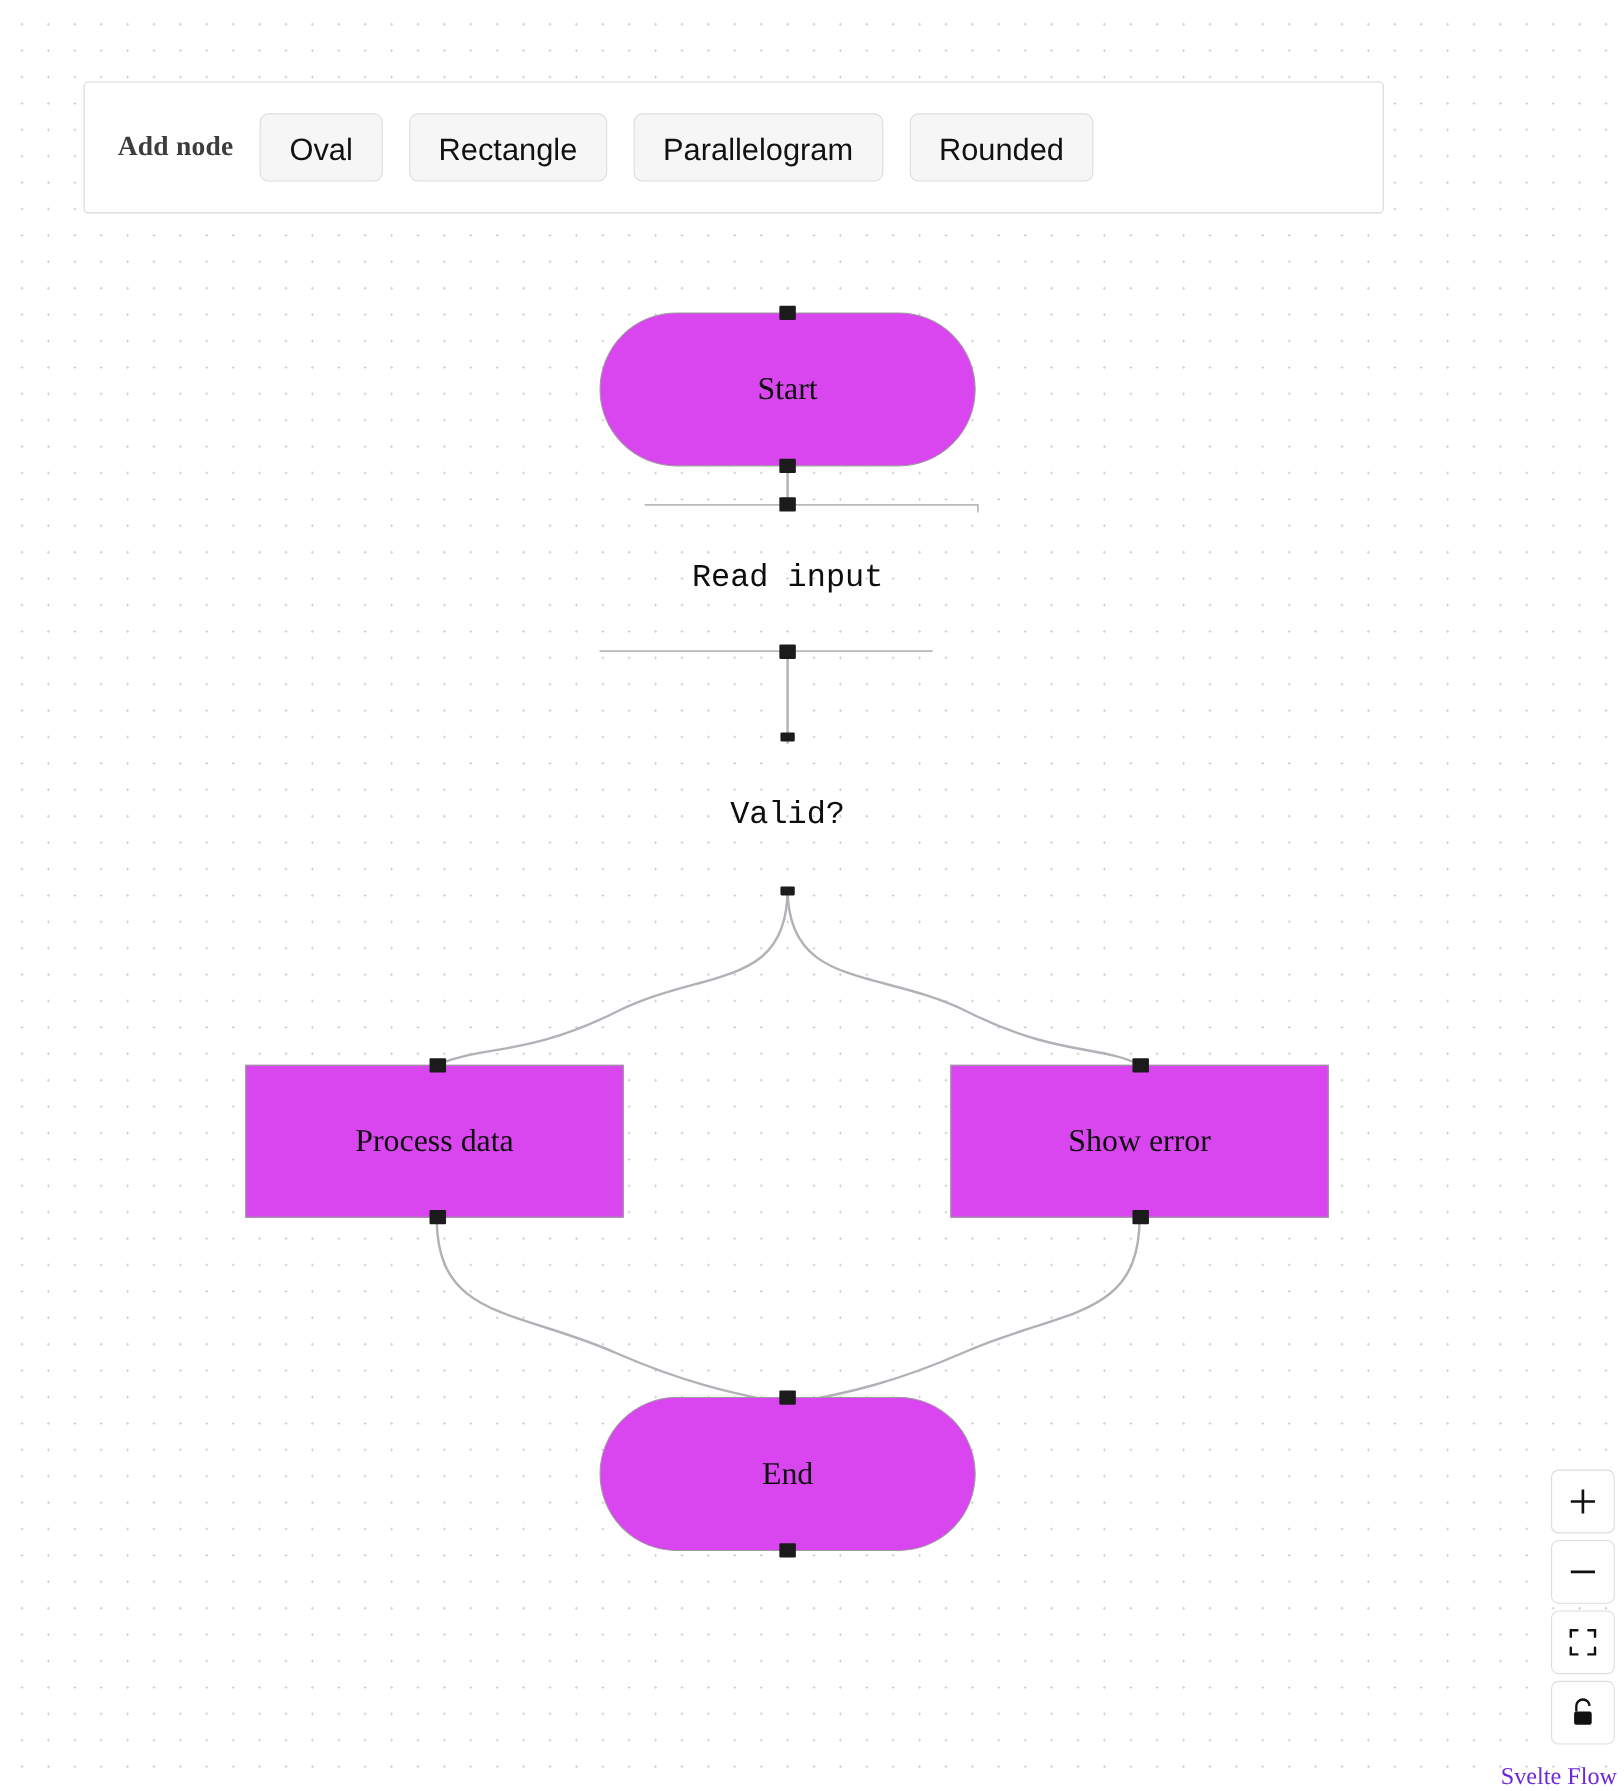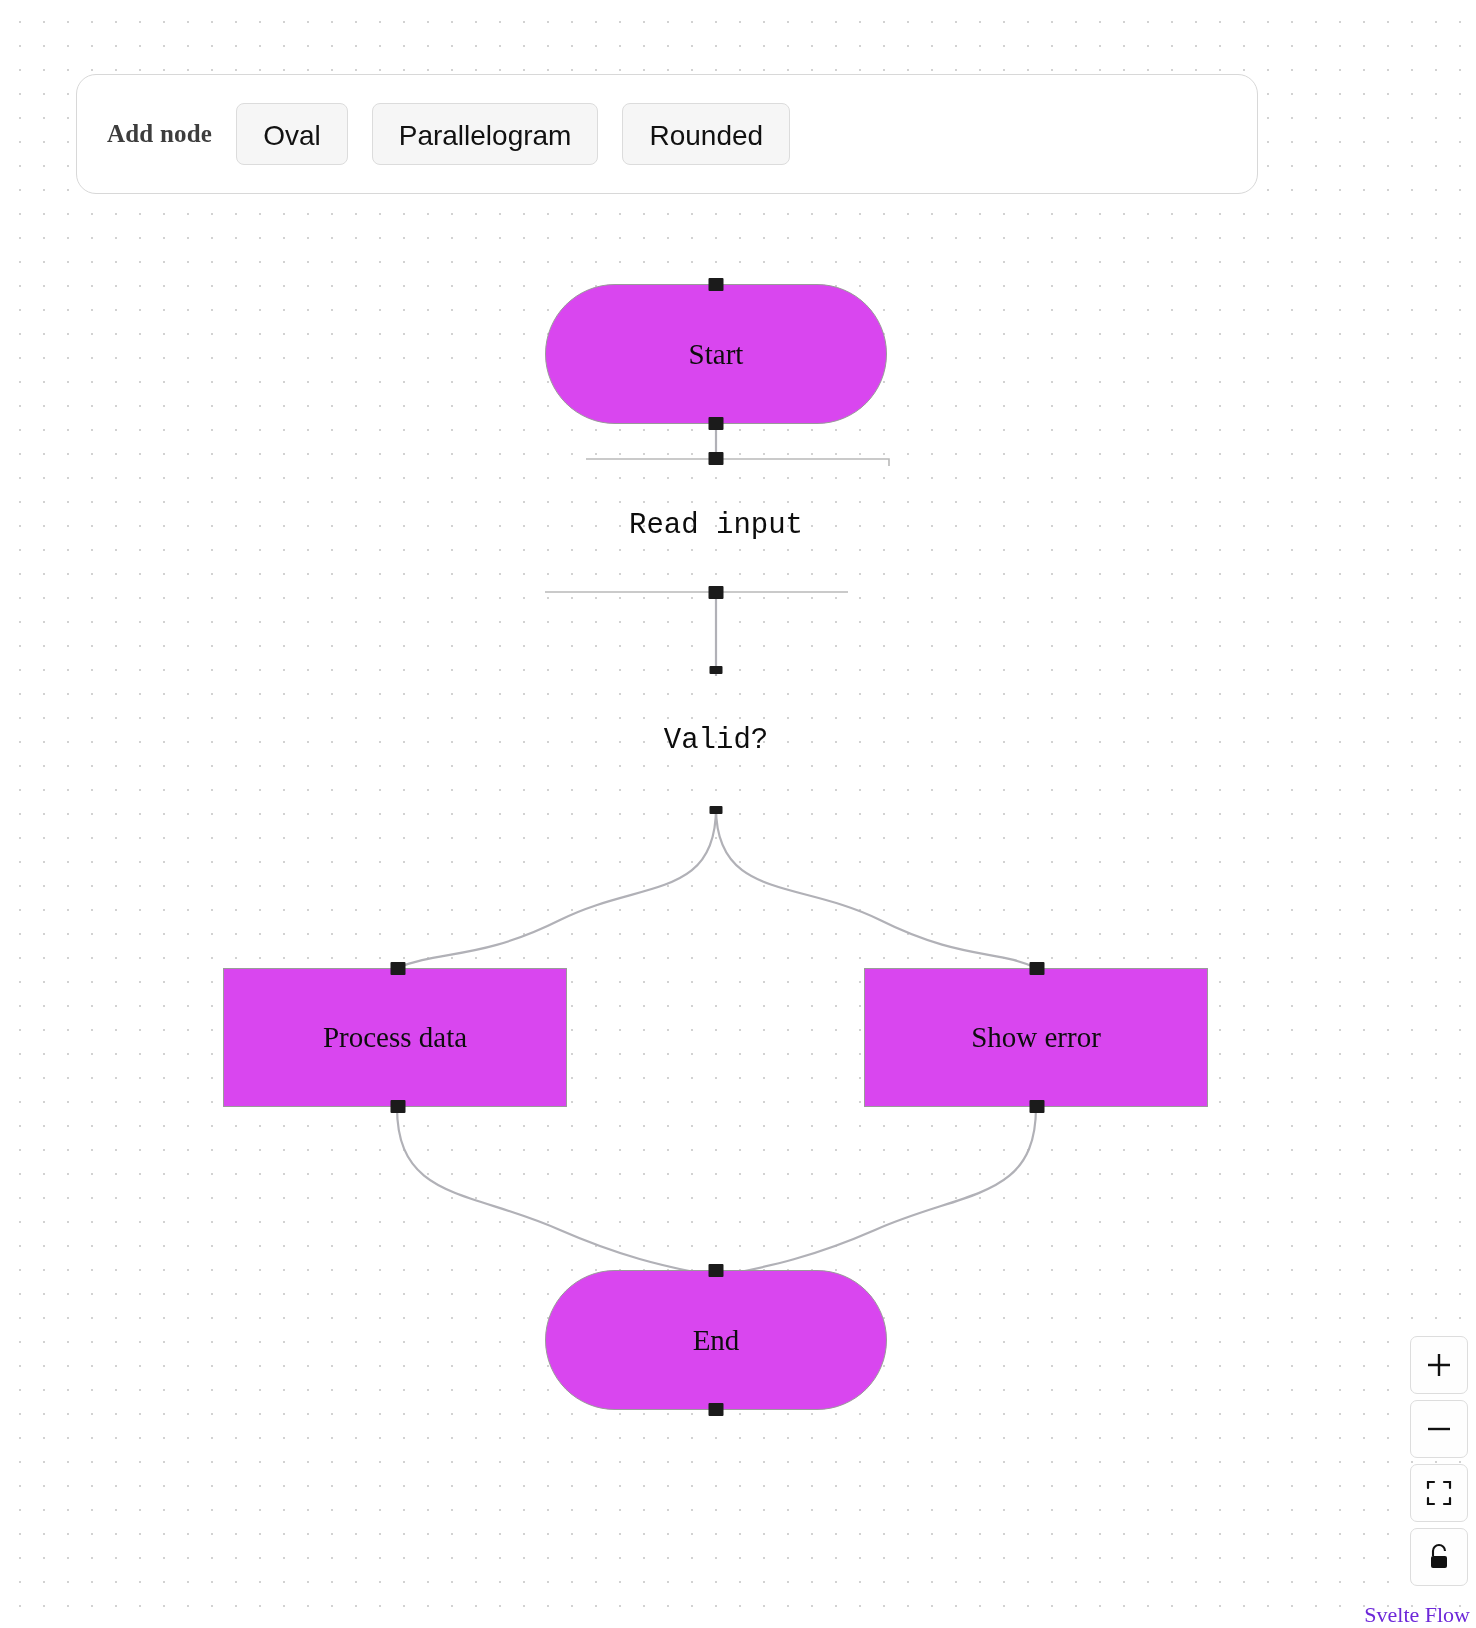--- a/index.html
+++ b/index.html
@@ -28,21 +28,21 @@
   
   #toolbar {
     position: absolute;
     left: 76px;
     top: 74px;
     width: 1182px;
     height: 120px;
     box-sizing: border-box;
     background: #ffffff;
     border: 1px solid #d8d8d8;
-    border-radius: 20px;
+    border-radius: 4px;
     display: flex;
     align-items: center;
     padding: 0 30px;
     gap: 24px;
   }
   #toolbar .tb-label {
     font-family: "Liberation Serif", serif;
     font-weight: bold;
     font-size: 25px;
     color: #3d3d3d;
@@ -147,20 +147,21 @@
   }
 </style>
 </head>
 <body>
 
 <div id="canvas"></div>
 
 <div id="toolbar">
   <span class="tb-label">Add node</span>
   <button>Oval</button>
+  <button>Rectangle</button>
   <button>Parallelogram</button>
   <button>Rounded</button>
 </div>
 
 <div id="graph">
 
   <svg id="edges" viewBox="0 0 1476 1628">
     <g fill="none" stroke="#b1b1b7" stroke-width="2.2">
 
       <path d="M716,424 L716,460"></path>

